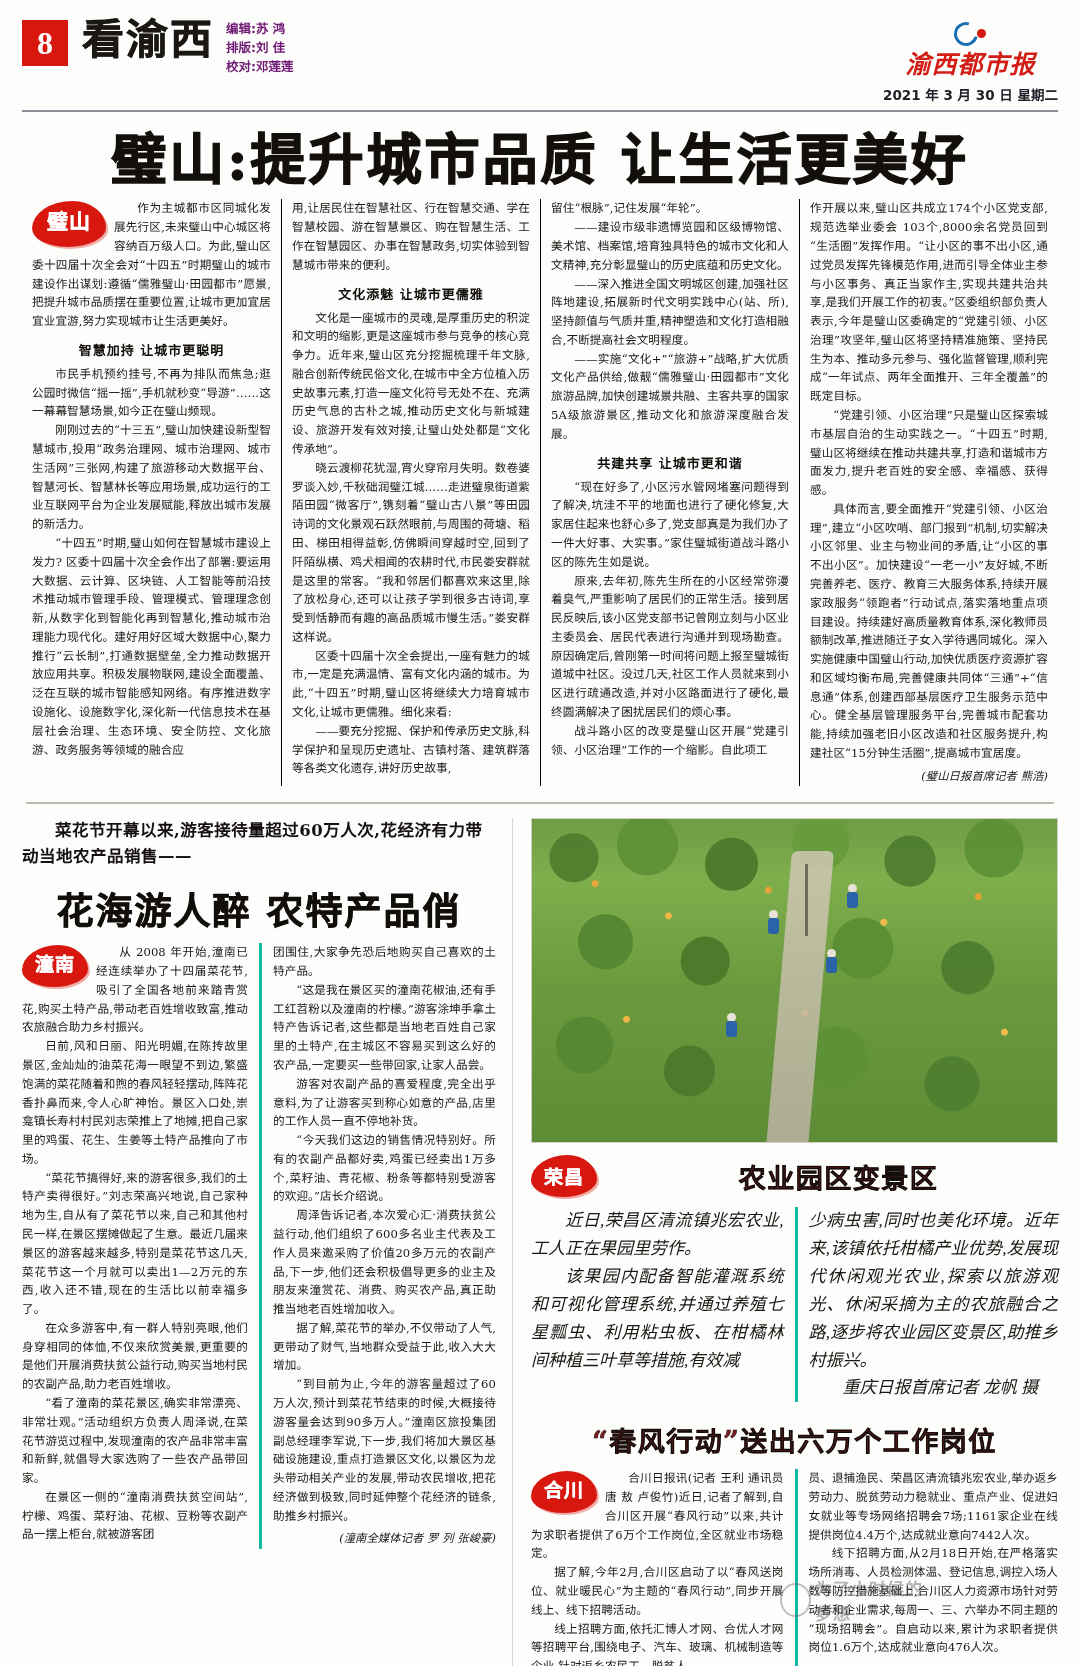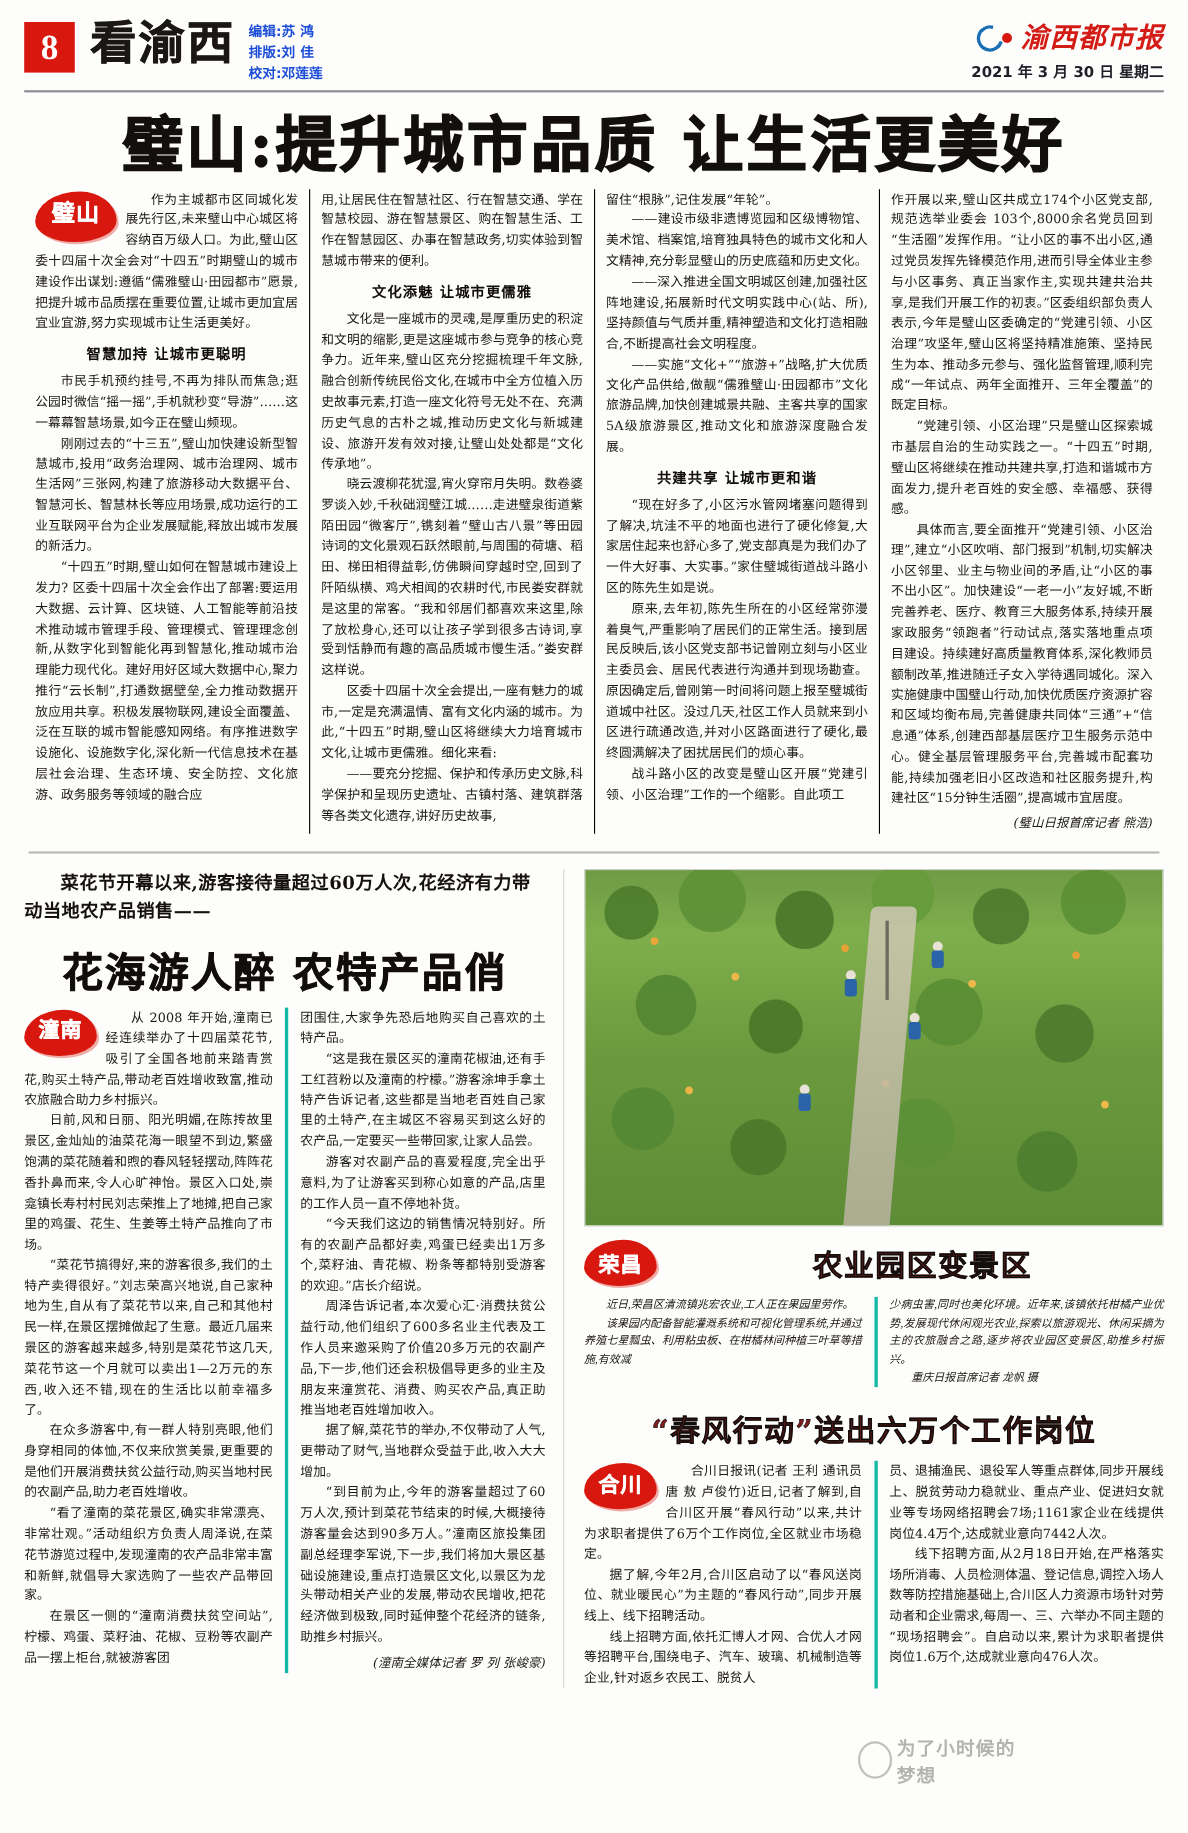--- a/index.html
+++ b/index.html
@@ -22,23 +22,23 @@
     display:flex;align-items:center;justify-content:center;line-height:1;
     margin-top:4px;
   }
   .section-name{
     font-family:"DejaVu Serif",serif;
     font-size:42px;font-weight:700;color:#1b1714;letter-spacing:2px;
     margin-left:14px;line-height:1.12;
     -webkit-text-stroke:0.6px #1b1714;
   }
   .credits{margin-left:12px;margin-top:4px;font-size:12.5px;line-height:1.5;
-    font-family:"DejaVu Sans","Liberation Sans",sans-serif;font-weight:700;color:#1d4ed8;white-space:nowrap;}
+    font-family:"DejaVu Sans","Liberation Sans",sans-serif;font-weight:700;color:#701a75;white-space:nowrap;}
   .mh-right{text-align:right;padding-top:6px;}
-  .brandrow{display:flex;align-items:center;justify-content:flex-end;gap:6px;}
+  .brandrow{display:flex;align-items:center;justify-content:flex-end;gap:6px;flex-direction:column;}
   .brand-mark{width:34px;height:24px;position:relative;}
   .brand-mark .arc{
     position:absolute;left:0;top:0;width:24px;height:24px;border:3.5px solid #1a6fb5;
     border-radius:50%;border-right-color:transparent;transform:rotate(-30deg);box-sizing:border-box;
   }
   .brand-mark .dot{position:absolute;right:2px;top:7px;width:9px;height:9px;border-radius:50%;background:#d8180f;}
   .brand-name{
     font-family:"DejaVu Serif",serif;font-size:25px;font-weight:700;color:#d31c16;
     letter-spacing:1px;font-style:italic;line-height:1;
   }
@@ -140,21 +140,21 @@
   .worker .head{position:absolute;top:-6px;left:1px;width:9px;height:9px;border-radius:50%;background:#e8e2d6;}
   .worker .body{position:absolute;top:2px;left:0;width:11px;height:16px;border-radius:3px;background:#2b63a8;}
   .w1{left:45%;top:30%;}
   .w2{left:56%;top:42%;}
   .w3{left:37%;top:62%;}
   .w4{left:60%;top:22%;}
   .pole{position:absolute;left:52%;top:14%;width:3px;height:72px;background:#6e6a5c;}
 
   .hand-text{
     font-family:"Liberation Serif","DejaVu Serif",serif;
-    font-size:10px;line-height:1.64;text-align:justify;color:#1b1715;font-style:italic;
+    font-size:17px;line-height:1.64;text-align:justify;color:#1b1715;font-style:italic;
   }
   .hand-text p{margin:0;text-indent:2em;}
 
   .headline3{
     text-align:center;font-family:"DejaVu Serif",serif;font-size:27px;font-weight:700;
     letter-spacing:1.5px;color:#7f1d1d;margin:14px 0 10px 0;-webkit-text-stroke:.6px #110e0c;
   }
   .inline-byline{font-style:italic;}
 
   .wm{position:absolute;right:150px;bottom:42px;width:150px;height:48px;opacity:.42;
@@ -328,21 +328,21 @@
           <div class="col2">
             <div class="body-text">
               <div class="seal sm">合川</div>
               <p>合川日报讯(记者 王利 通讯员 唐 敖 卢俊竹)近日,记者了解到,自合川区开展“春风行动”以来,共计为求职者提供了6万个工作岗位,全区就业市场稳定。</p>
               <p>据了解,今年2月,合川区启动了以“春风送岗位、就业暖民心”为主题的“春风行动”,同步开展线上、线下招聘活动。</p>
               <p>线上招聘方面,依托汇博人才网、合优人才网等招聘平台,围绕电子、汽车、玻璃、机械制造等企业,针对返乡农民工、脱贫人</p>
             </div>
           </div>
           <div class="col2">
             <div class="body-text">
-              <p style="text-indent:0">员、退捕渔民、退役军人等重点群体,同步开展线上、脱贫劳动力稳就业、重点产业、促进妇女就业等专场网络招聘会7场;1161家企业在线提供岗位4.4万个,达成就业意向7442人次。</p>
+              <p style="text-indent:0">员、退捕渔民、荣昌区清流镇兆宏农业,举办返乡劳动力、脱贫劳动力稳就业、重点产业、促进妇女就业等专场网络招聘会7场;1161家企业在线提供岗位4.4万个,达成就业意向7442人次。</p>
               <p>线下招聘方面,从2月18日开始,在严格落实场所消毒、人员检测体温、登记信息,调控入场人数等防控措施基础上,合川区人力资源市场针对劳动者和企业需求,每周一、三、六举办不同主题的“现场招聘会”。自启动以来,累计为求职者提供岗位1.6万个,达成就业意向476人次。</p>
             </div>
           </div>
         </div>
       </div>
 
     </div>
   </div>
 
   <div class="wm">

